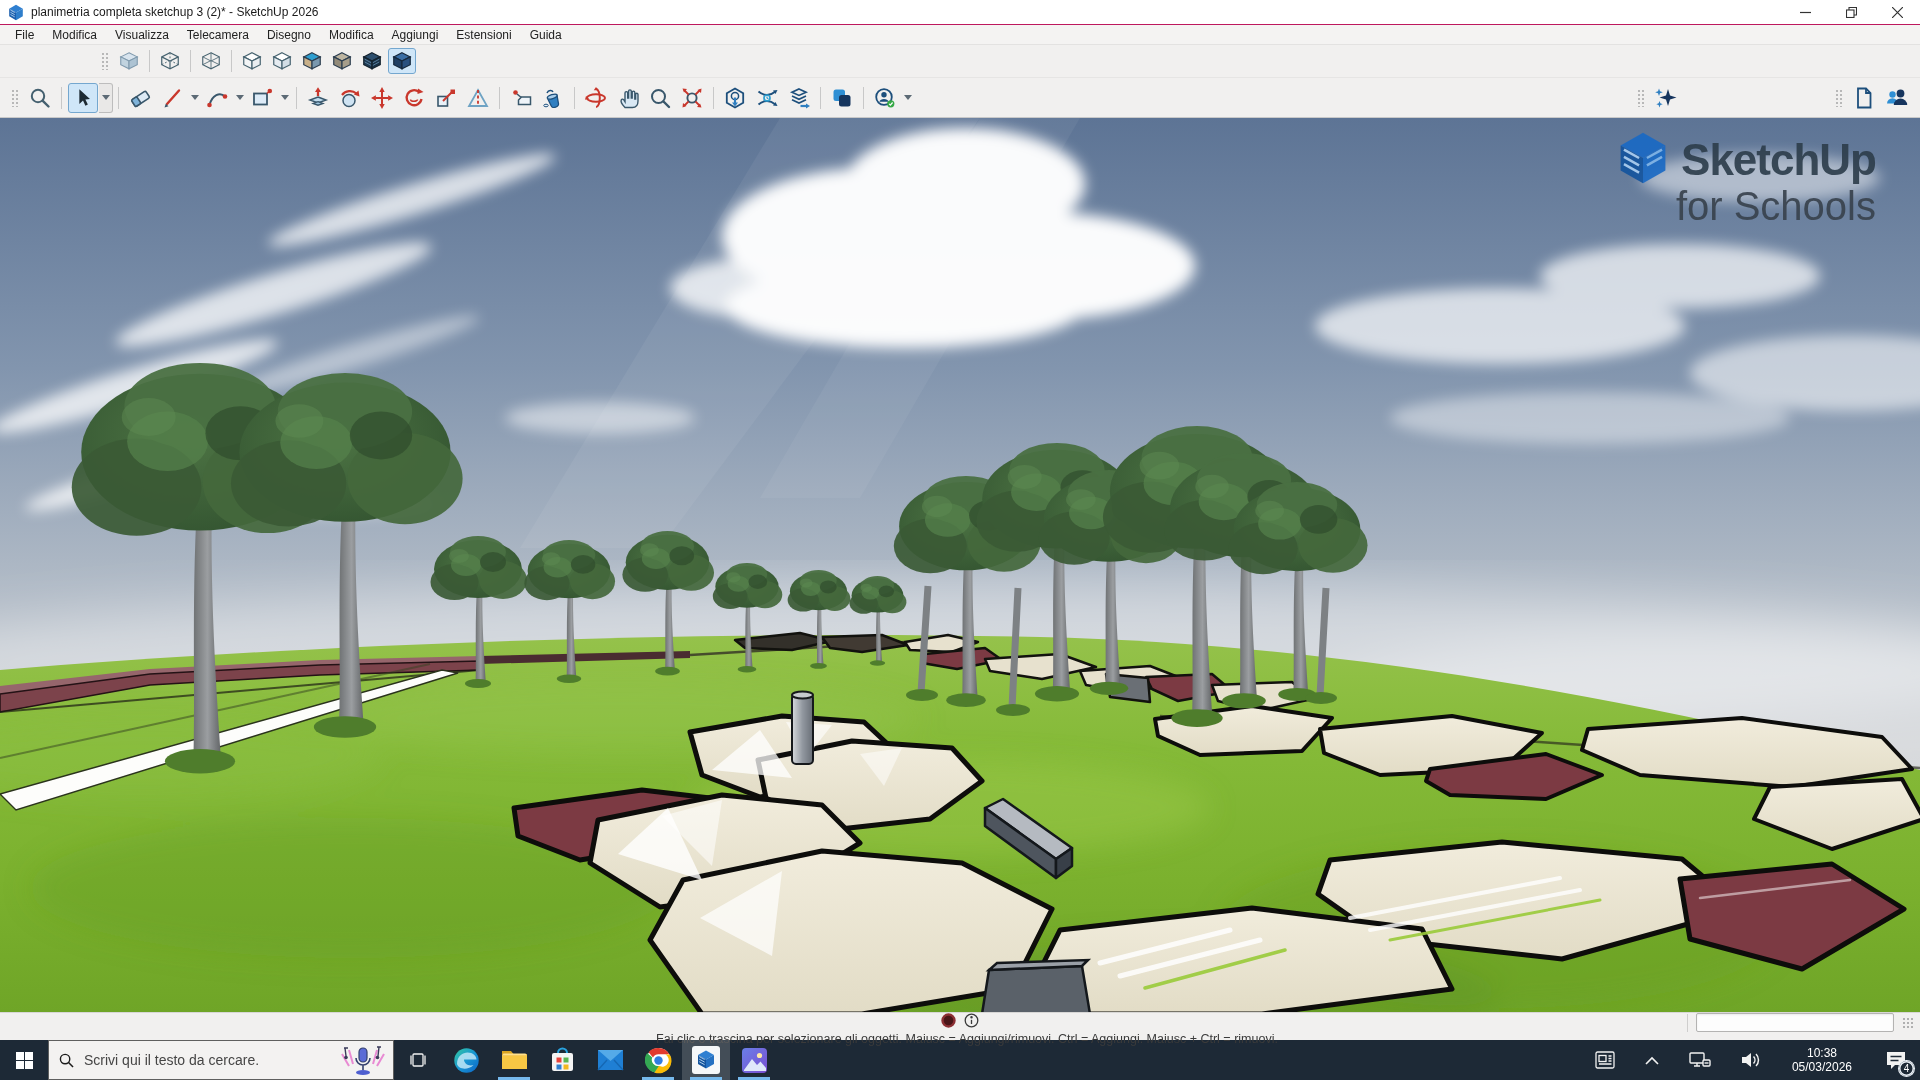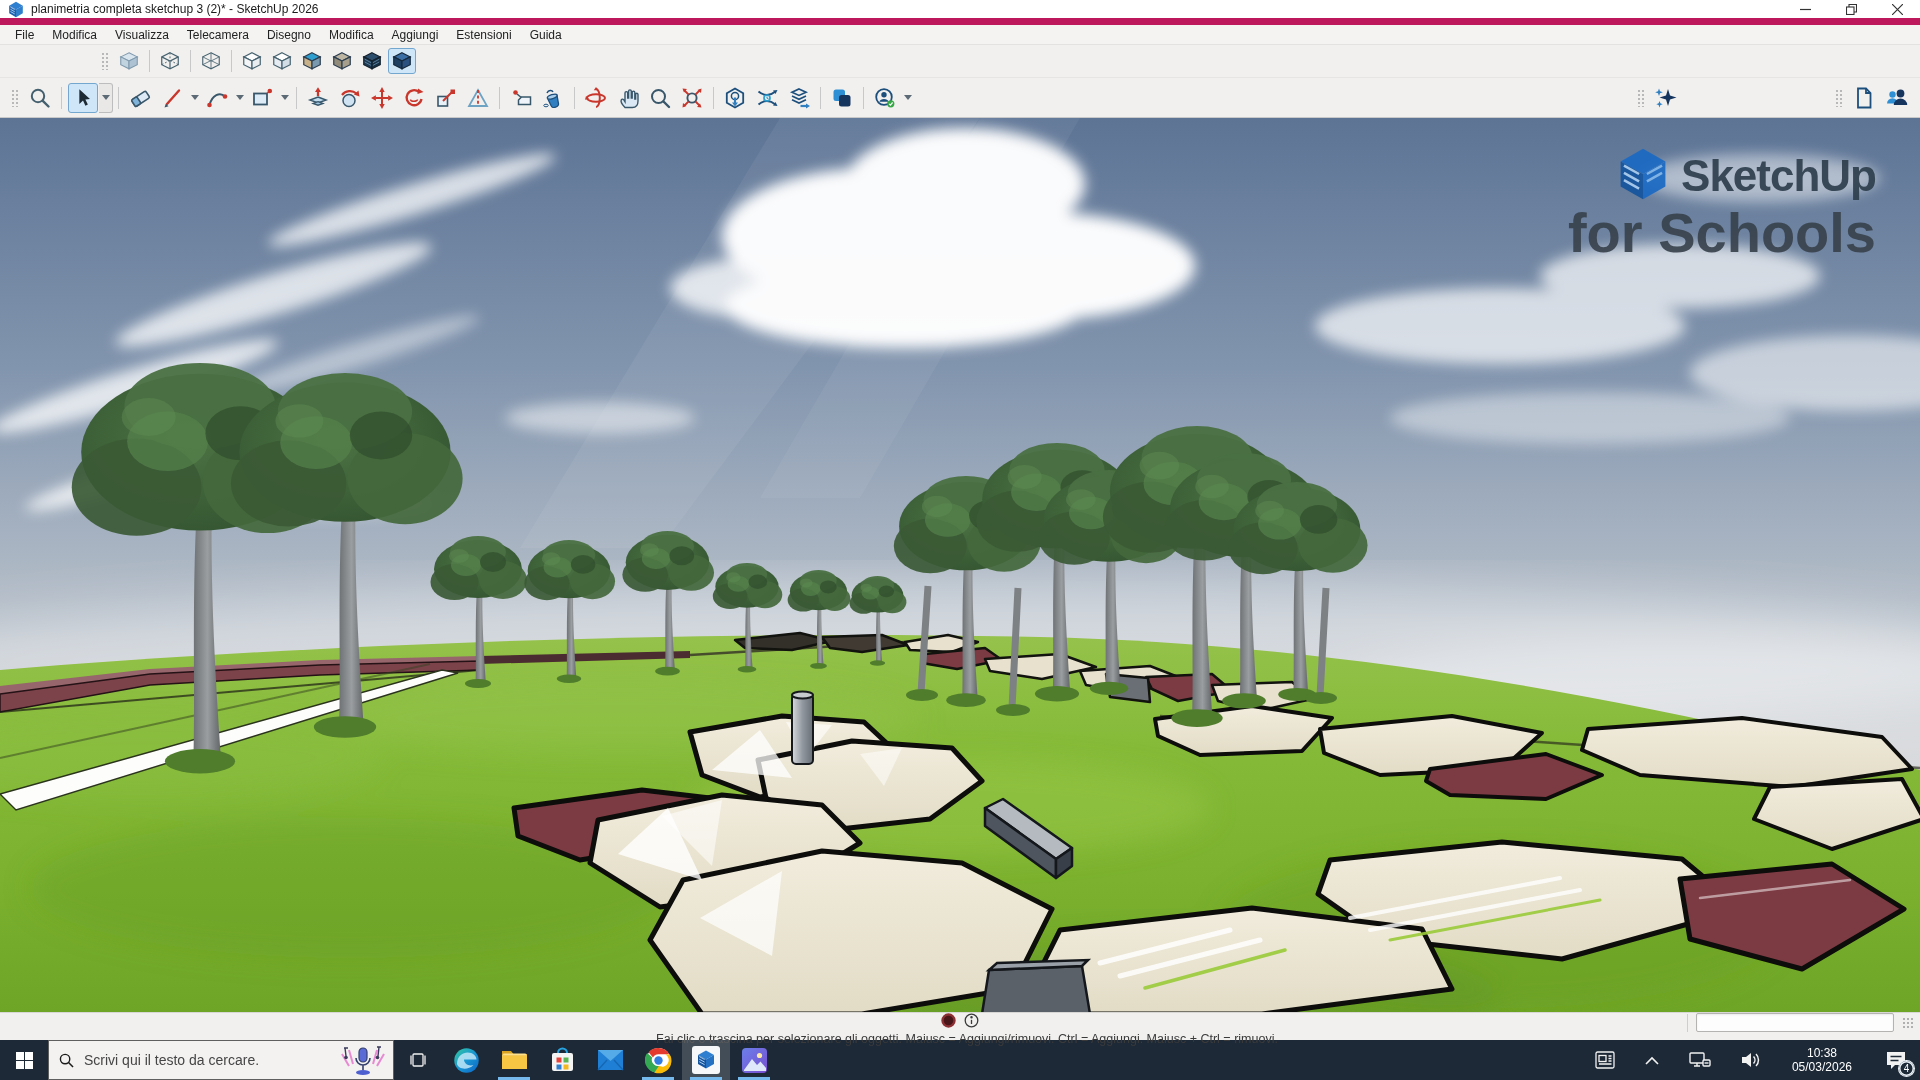--- a/index.html
+++ b/index.html
@@ -1,21 +1,21 @@
 <!DOCTYPE html>
 <html><head>
 <meta charset="utf-8">
 <style>
   html,body{margin:0;padding:0;background:#000;}
   *{box-sizing:border-box;}
   #app{position:relative;width:1920px;height:1080px;overflow:hidden;
        font-family:"Liberation Sans","DejaVu Sans",sans-serif;background:#f0efee;}
 
   
-  .titlebar{height:25px;background:#ffffff;display:flex;align-items:center;border-bottom:7px solid #be185d;}
+  .titlebar{height:25px;background:#ffffff;display:flex;align-items:center;border-bottom:1px solid #be185d;}
   .titlebar .tlogo{margin:0 7px 0 8px;display:flex;}
   .titlebar .ttext{font-size:12px;color:#1b1b1b;}
   .wincontrols{margin-left:auto;display:flex;height:100%;}
   .wincontrols .wc{width:46px;height:100%;display:flex;align-items:center;justify-content:center;}
 
   
   .menubar{height:20px;display:flex;align-items:center;background:#f4f3f2;padding-left:6px;border-bottom:1px solid #e3e2e1;}
   .mi{font-size:12px;color:#222;padding:0 9px;line-height:20px;}
 
   
@@ -28,24 +28,24 @@
   .tbtn.sel{background:#cfe6f8;border:1px solid #74a7cf;border-radius:3px;}
   .dd{width:13px;height:30px;display:flex;align-items:center;justify-content:center;}
   .dd .caret{width:0;height:0;border-left:4px solid transparent;border-right:4px solid transparent;border-top:5px solid #5c6a75;}
   .ddsel{width:14px;height:30px;background:#e9e8e7;border:1px solid #bdbdbd;border-left:none;border-radius:0 3px 3px 0;display:flex;align-items:center;justify-content:center;}
   .tb2-ai{position:absolute;left:1632px;display:flex;align-items:center;}
   .tb2-right{position:absolute;right:8px;display:flex;align-items:center;}
 
   
   .viewport{position:relative;width:1920px;height:894px;background:#c4c7ca;overflow:hidden;}
   .viewport svg.scene{display:block;}
-  .watermark{position:absolute;top:28px;right:44px;text-align:right;opacity:.92;}
+  .watermark{position:absolute;top:12px;right:44px;text-align:right;opacity:.92;}
   .wm-row{display:flex;align-items:center;justify-content:flex-end;gap:12px;}
   .wm-line1{font-size:44px;font-weight:bold;color:#2e3e4c;letter-spacing:-1px;}
-  .wm-line2{font-size:56px;font-weight:bold;color:#39434e;margin-top:-6px;letter-spacing:0px;}
+  .wm-line2{font-size:40px;font-weight:normal;color:#39434e;margin-top:-6px;letter-spacing:0px;}
 
   
   .statusbar{height:28px;background:#f1f0ef;display:flex;align-items:center;border-top:1px solid #d8d7d6;position:relative;flex-direction:column;}
   .sb-icons{display:flex;align-items:center;gap:8px;padding:0 10px;}
   .sb-tip{font-size:12.5px;color:#3a3a3a;margin-left:14px;}
   .sb-right{position:absolute;right:6px;display:flex;align-items:center;gap:8px;}
   .sb-vline{width:1px;height:18px;background:#cfcecd;}
   .sb-input{width:198px;height:19px;border:1px solid #b4b3b2;border-radius:2px;background:#fdfdfd;box-shadow:inset 0 1px 2px rgba(0,0,0,.08);font-size:12px;padding:0 5px;color:#333;}
   .sb-grip{width:12px;height:12px;background-image:radial-gradient(circle,#b0b0b0 1px,transparent 1.3px);background-size:4px 4px;}
 

